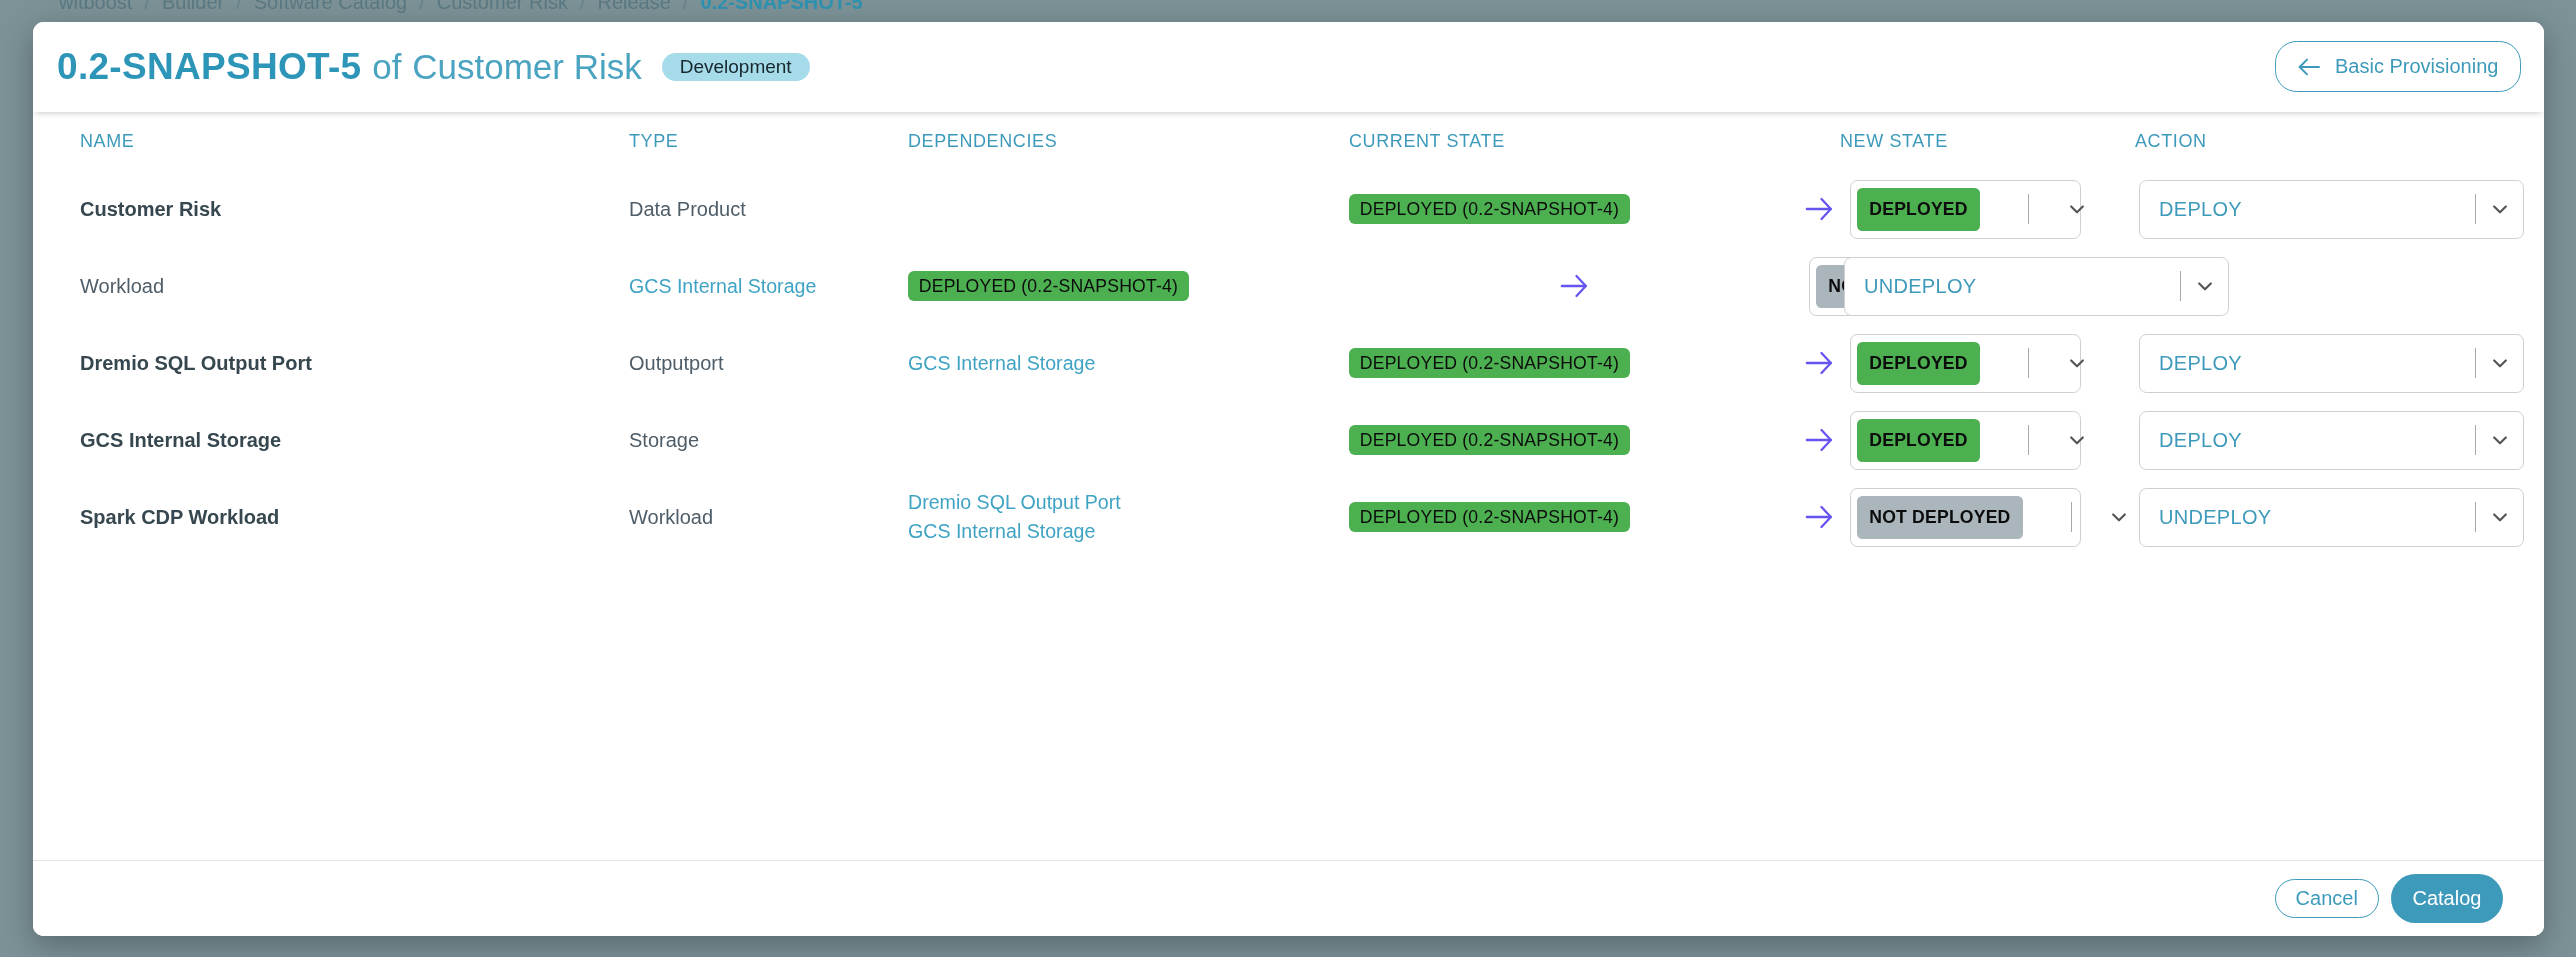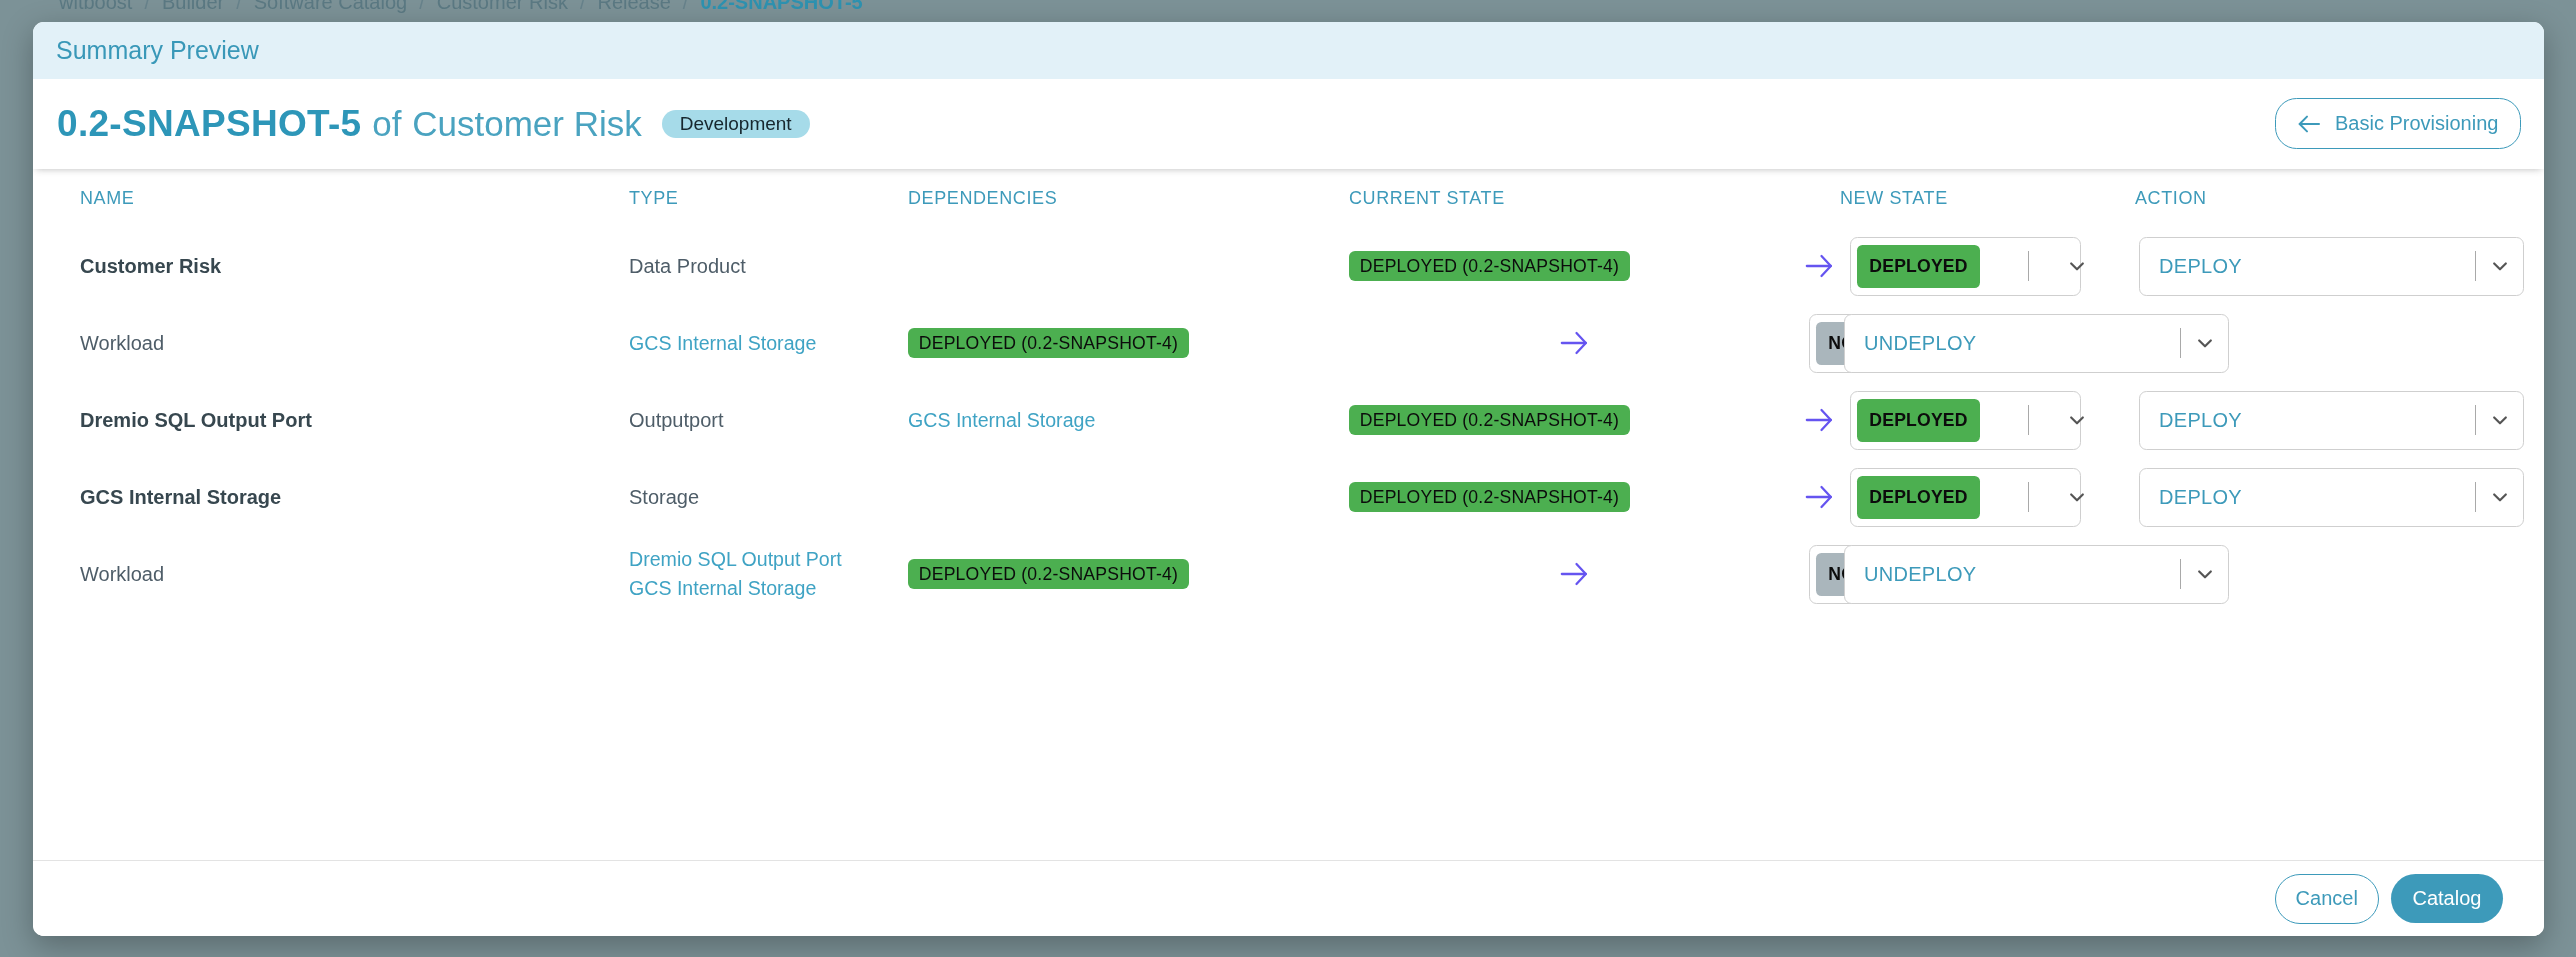--- a/index.html
+++ b/index.html
@@ -97,21 +97,21 @@
   .select-divider{width:1.4px;height:30px;background:#a9a9a9;margin-right:13.5px;flex:0 0 1.4px;}
   .select-action{width:385px;padding:0 13.5px 0 19px;margin-left:4px;}
   .action-label{font-size:20px;color:var(--accent);letter-spacing:0.3px;}
   
   .modal-footer{
     flex:0 0 76px;height:76px;border-top:1.4px solid #e3e3e3;background:#fff;
     display:flex;align-items:center;justify-content:flex-end;
     gap:12px;padding-right:41px;
   }
   .btn-cancel{
-    height:50px;padding:0 20px;background:#fff;color:var(--accent);
+    height:39px;padding:0 20px;background:#fff;color:var(--accent);
     border:1.7px solid var(--accent);border-radius:26px;
     font-size:20px;font-family:"Liberation Sans",sans-serif;cursor:pointer;
   }
   .btn-confirm{
     height:49px;padding:0 21.6px;background:var(--accent);color:#fff;
     border:none;border-radius:26px;font-size:20px;
     font-family:"Liberation Sans",sans-serif;cursor:pointer;
   }
   svg{display:block;}
 </style>
@@ -127,23 +127,20 @@
     <span class="crumb-sep">/</span>
     <span class="crumb">Customer Risk</span>
     <span class="crumb-sep">/</span>
     <span class="crumb">Release</span>
     <span class="crumb-sep">/</span>
     <span class="crumb-current">0.2-SNAPSHOT-5</span>
   </nav>
 
 <div class="modal">
 
-  <div class="modal-header">
-    <span>Summary Preview</span>
-  </div>
 
   <div class="title-bar">
     <div class="title-group">
       <span class="title-version">0.2-SNAPSHOT-5</span>
       <span class="title-connector">of</span>
       <span class="title-product">Customer Risk</span>
       <span class="env-badge">Development</span>
     </div>
     <button class="back-btn">
       <span>
@@ -326,20 +323,21 @@
               <span class="select-divider"></span>
               <span>
                 <svg width="20" height="20" viewBox="0 0 24 24">
                   <polyline points="5,9 12,16 19,9" fill="none" stroke="#555" stroke-width="2.6" stroke-linecap="round" stroke-linejoin="round"></polyline>
                 </svg>
               </span>
             </div>
           </div>
         </div>
         <div class="trow">
+          <div class="cell-name">Spark CDP Workload</div>
           <div class="cell-type">Workload</div>
           <div class="cell-deps">
             <a class="dep-link">Dremio SQL Output Port</a>
             <a class="dep-link">GCS Internal Storage</a>
           </div>
           <div class="cell-current"><span class="state-badge" style="background: rgb(76, 175, 80);">DEPLOYED (0.2-SNAPSHOT-4)</span></div>
           <div class="cell-arrow">
             <span>
               <svg width="31" height="28" viewBox="0 0 46 42">
                 <g fill="none" stroke="#6554f0" stroke-width="3.4" stroke-linecap="round" stroke-linejoin="round">

